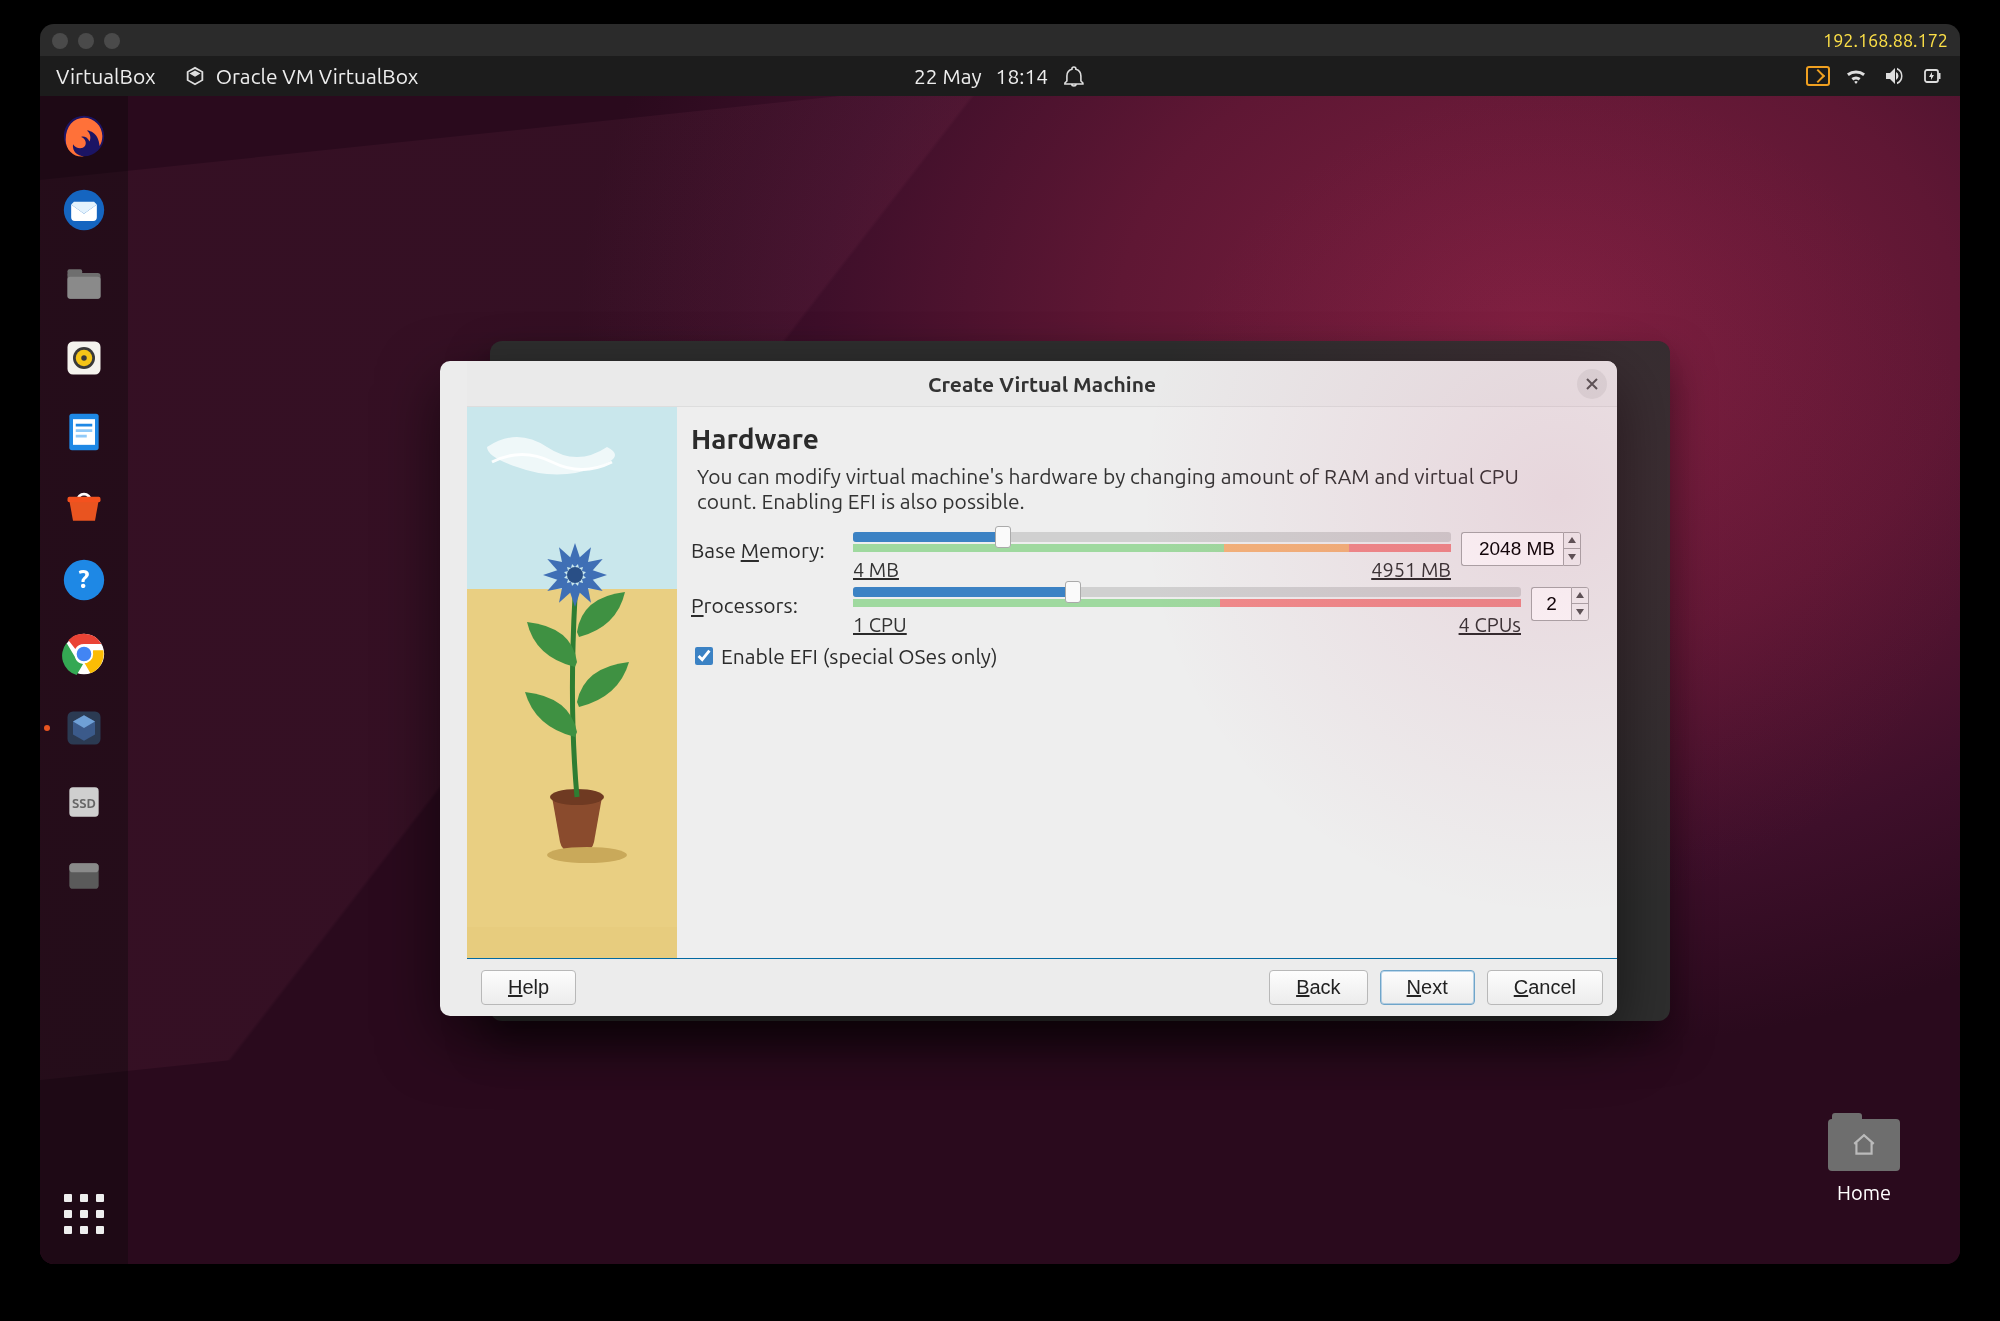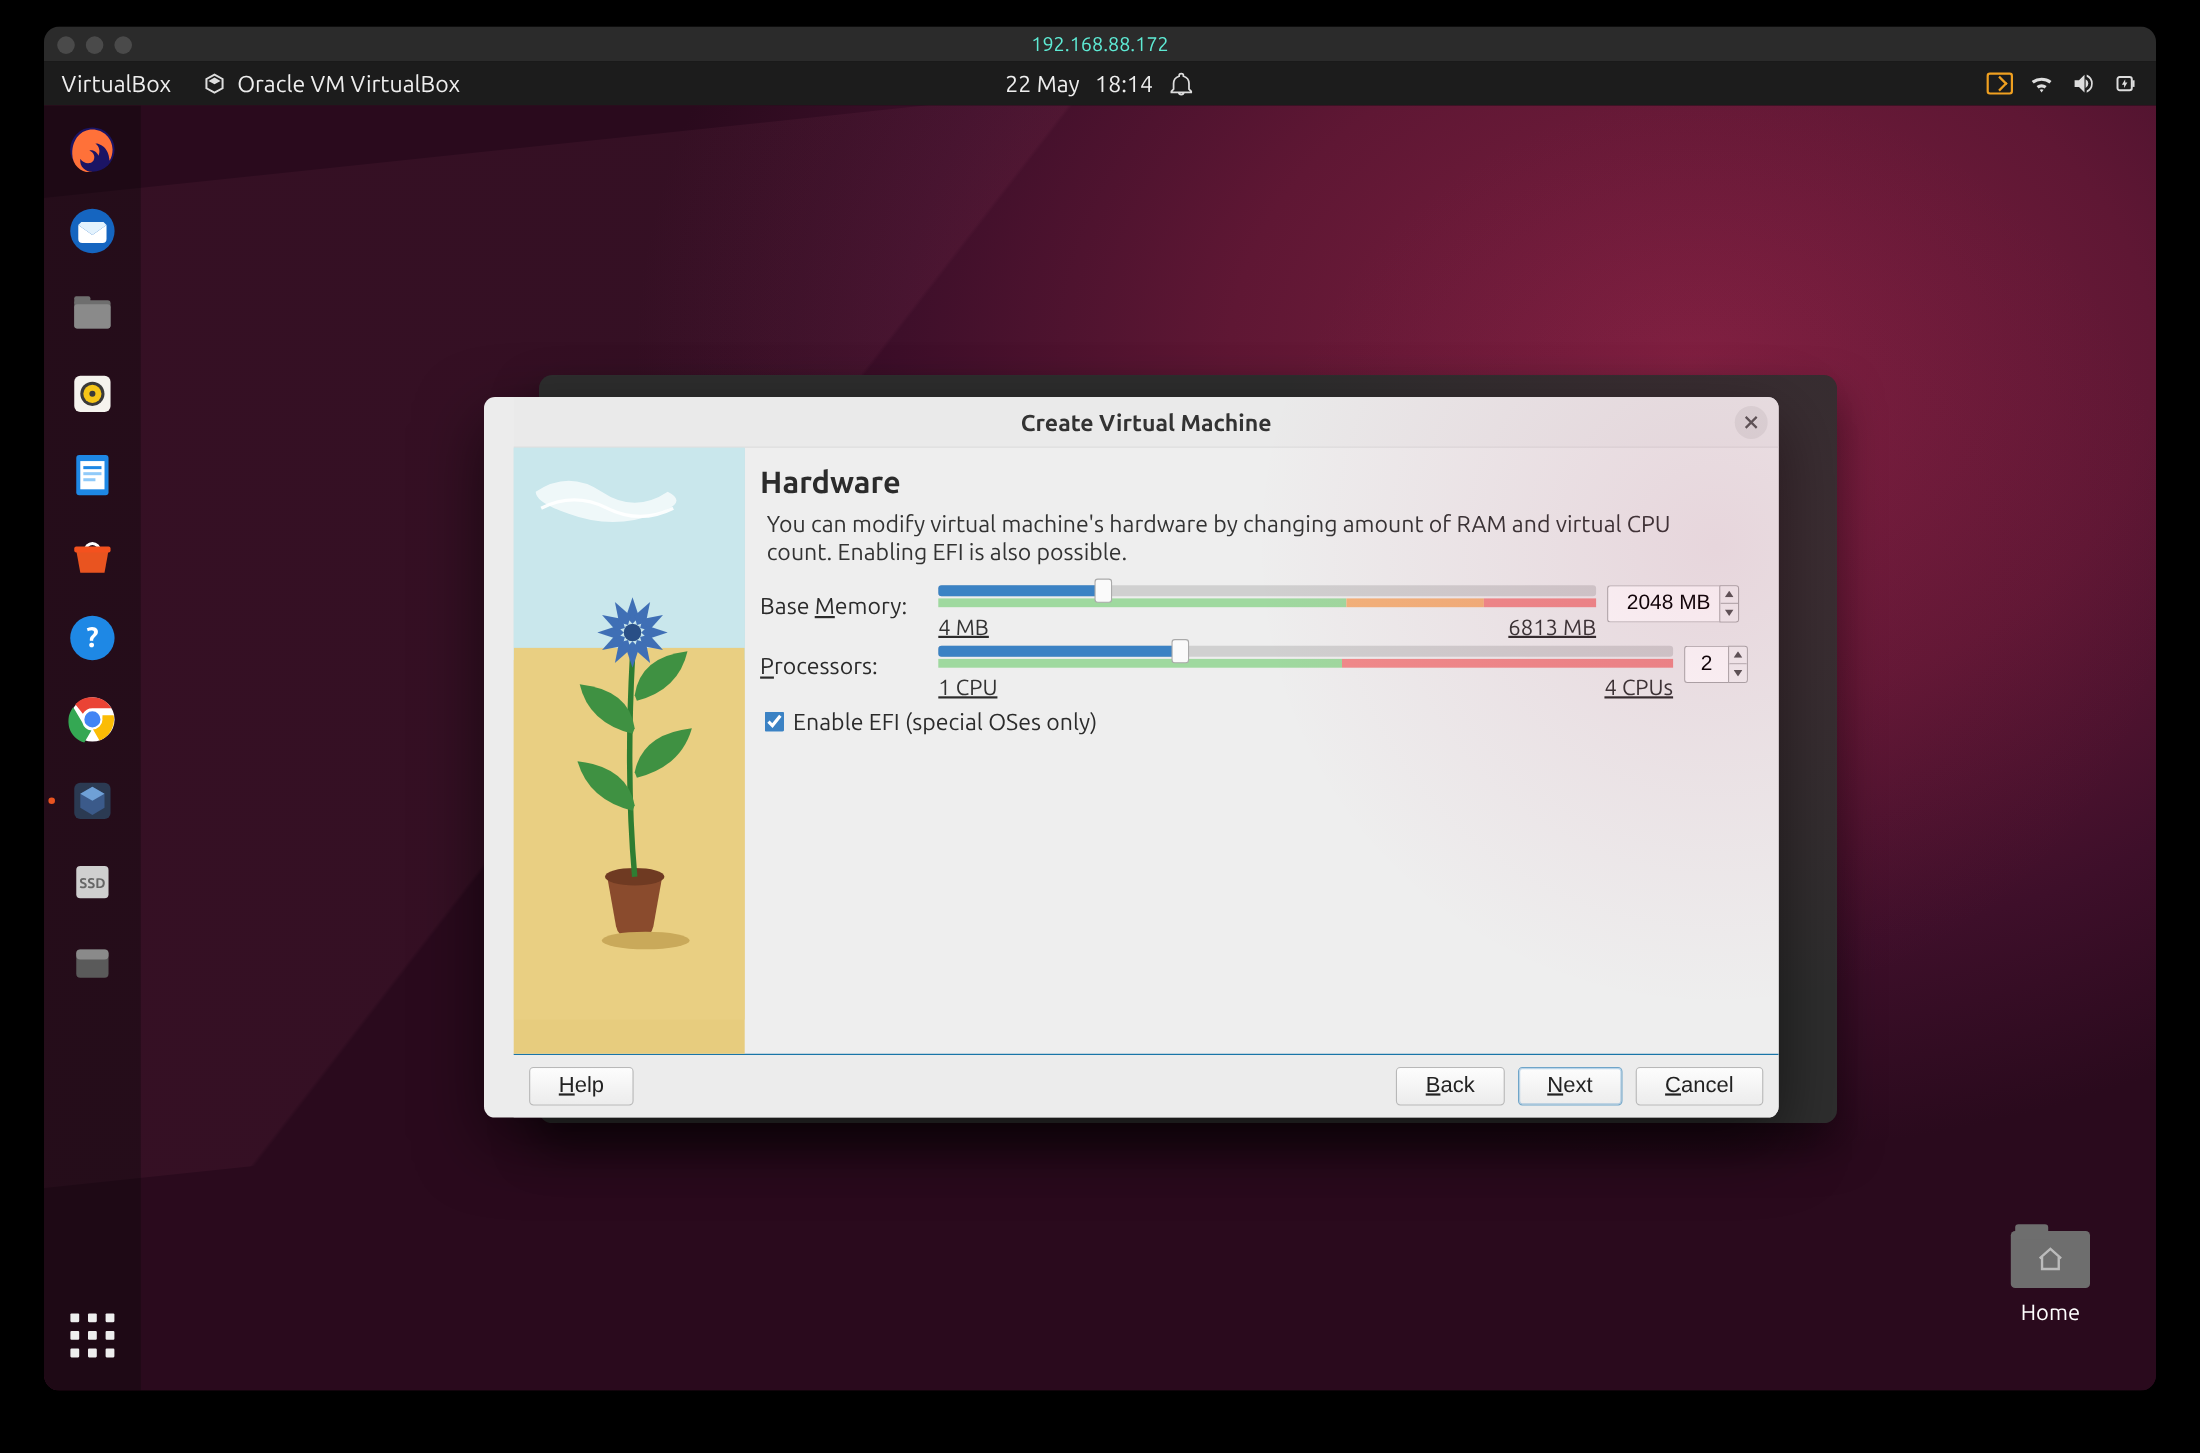--- a/index.html
+++ b/index.html
@@ -7,21 +7,21 @@
 
   .outer-frame {
     position: absolute; left: 40px; top: 24px; width: 1920px; height: 1240px;
     background: #000; border-radius: 14px; overflow: hidden;
     box-shadow: 0 10px 40px rgba(0,0,0,.6);
   }
 
   
   .remote-titlebar {
     height: 32px; background: #2b2b2b; display:flex; align-items:center; padding:0 12px;
-    color:#5eead4; font-size:18px; justify-content:center; position:relative;
+    color:#fde047; font-size:18px; justify-content:flex-end; position:relative;
   }
   .traffic-lights { position:absolute; left:12px; top:9px; display:flex; gap:10px;}
   .traffic-lights span{width:16px;height:16px;border-radius:50%;background:#4a4a4a;display:inline-block;}
 
   
   .gnome-top {
     height: 40px; background:#1c1c1c; display:flex; align-items:center; color:#eee;
     font-size:21px; padding:0 16px; gap:28px; position:relative;
   }
   .gnome-top .center { position:absolute; left:50%; transform:translateX(-50%); display:flex; gap:14px; align-items:center;}
@@ -383,21 +383,21 @@
             <div class="slider-wrap">
               <div class="slider">
                 <div class="track-fill" style="width:25%"></div>
                 <div class="zone green" style="left:0;width:62%"></div>
                 <div class="zone orange" style="left:62%;width:21%"></div>
                 <div class="zone red" style="left:83%;width:17%"></div>
                 <div class="thumb" style="left:25%"></div>
               </div>
               <div class="slider-labels">
                 <span>4 MB</span>
-                <span>6813 MB</span>
+                <span>4951 MB</span>
               </div>
             </div>
             <div class="spin">
               <input type="text" value="2048 MB" style="">
               <div class="steppers">
                 <button>
                     <svg viewBox="0 0 8 6">
                       <path d="M4 0l4 6H0z"></path>
                     </svg>
                   </button>

